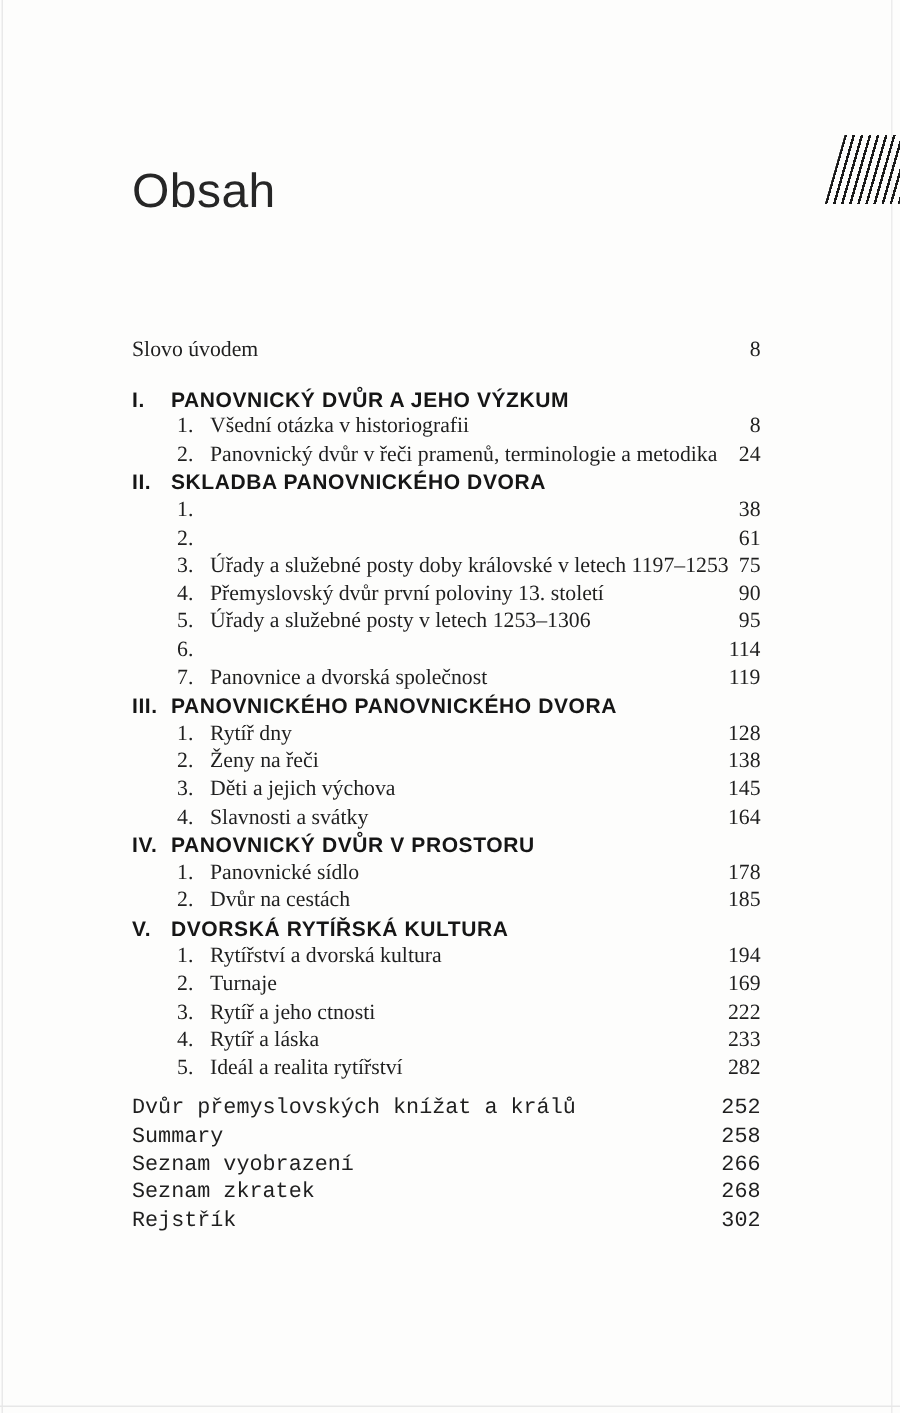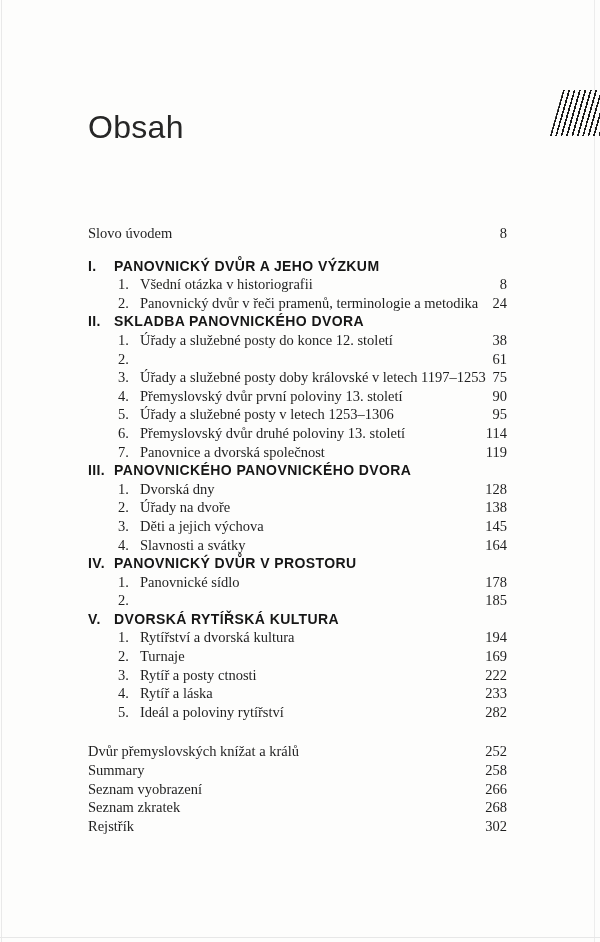--- a/index.html
+++ b/index.html
@@ -29,21 +29,21 @@
     background:repeating-linear-gradient(90deg, #1a1a1a 0 1.7px, transparent 1.7px 5.4px);
     transform:skewX(-16deg);
     transform-origin:0 0;
   }
 
   .toc {
     position:absolute; left:88px; top:224px; width:419px;
     font-size:14.5px; line-height:18.6px;
   }
   .toc-main { margin-top:14px; }
-  .toc-back { margin-top:21px; }
+  .toc-back { margin-top:9px;font-family:Liberation Mono, monospace; }
 
   .row { display:flex; align-items:baseline; height:18.6px; }
   .row .label { flex:1; min-width:0; white-space:nowrap; padding-right:8px; }
   .row .pagenum { margin-left:auto; text-align:right; white-space:nowrap; }
 
   .row.section {
     font-family:"Liberation Sans", sans-serif;
     font-weight:700; font-size:14px; letter-spacing:.4px;
     color:#161616;
   }
@@ -85,21 +85,20 @@
           <span class="inum">2.</span>
           <span class="label">Panovnický dvůr v řeči pramenů, terminologie a metodika</span>
           <span class="pagenum">24</span>
         </div>
         <div class="row section">
           <span class="numeral">II.</span>
           <span class="heading">SKLADBA PANOVNICKÉHO DVORA</span>
         </div>
         <div class="row item">
           <span class="inum">1.</span>
-          <span class="label">Úřady a služebné posty do konce 12. století</span>
           <span class="pagenum">38</span>
         </div>
         <div class="row item">
           <span class="inum">2.</span>
           <span class="pagenum">61</span>
         </div>
         <div class="row item">
           <span class="inum">3.</span>
           <span class="label">Úřady a služebné posty doby královské v letech 1197–1253</span>
           <span class="pagenum">75</span>
@@ -109,40 +108,39 @@
           <span class="label">Přemyslovský dvůr první poloviny 13. století</span>
           <span class="pagenum">90</span>
         </div>
         <div class="row item">
           <span class="inum">5.</span>
           <span class="label">Úřady a služebné posty v letech 1253–1306</span>
           <span class="pagenum">95</span>
         </div>
         <div class="row item">
           <span class="inum">6.</span>
-          <span class="label">Přemyslovský dvůr druhé poloviny 13. století</span>
           <span class="pagenum">114</span>
         </div>
         <div class="row item">
           <span class="inum">7.</span>
           <span class="label">Panovnice a dvorská společnost</span>
           <span class="pagenum">119</span>
         </div>
         <div class="row section">
           <span class="numeral">III.</span>
           <span class="heading">PANOVNICKÉHO PANOVNICKÉHO DVORA</span>
         </div>
         <div class="row item">
           <span class="inum">1.</span>
-          <span class="label">Dvorská dny</span>
+          <span class="label">Rytíř dny</span>
           <span class="pagenum">128</span>
         </div>
         <div class="row item">
           <span class="inum">2.</span>
-          <span class="label">Úřady na dvoře</span>
+          <span class="label">Ženy na řeči</span>
           <span class="pagenum">138</span>
         </div>
         <div class="row item">
           <span class="inum">3.</span>
           <span class="label">Děti a jejich výchova</span>
           <span class="pagenum">145</span>
         </div>
         <div class="row item">
           <span class="inum">4.</span>
           <span class="label">Slavnosti a svátky</span>
@@ -152,49 +150,50 @@
           <span class="numeral">IV.</span>
           <span class="heading">PANOVNICKÝ DVŮR V PROSTORU</span>
         </div>
         <div class="row item">
           <span class="inum">1.</span>
           <span class="label">Panovnické sídlo</span>
           <span class="pagenum">178</span>
         </div>
         <div class="row item">
           <span class="inum">2.</span>
+          <span class="label">Dvůr na cestách</span>
           <span class="pagenum">185</span>
         </div>
         <div class="row section">
           <span class="numeral">V.</span>
           <span class="heading">DVORSKÁ RYTÍŘSKÁ KULTURA</span>
         </div>
         <div class="row item">
           <span class="inum">1.</span>
           <span class="label">Rytířství a dvorská kultura</span>
           <span class="pagenum">194</span>
         </div>
         <div class="row item">
           <span class="inum">2.</span>
           <span class="label">Turnaje</span>
           <span class="pagenum">169</span>
         </div>
         <div class="row item">
           <span class="inum">3.</span>
-          <span class="label">Rytíř a posty ctnosti</span>
+          <span class="label">Rytíř a jeho ctnosti</span>
           <span class="pagenum">222</span>
         </div>
         <div class="row item">
           <span class="inum">4.</span>
           <span class="label">Rytíř a láska</span>
           <span class="pagenum">233</span>
         </div>
         <div class="row item">
           <span class="inum">5.</span>
-          <span class="label">Ideál a poloviny rytířství</span>
+          <span class="label">Ideál a realita rytířství</span>
           <span class="pagenum">282</span>
         </div>
       </div>
     <div class="toc-back">
         <div class="row front">
           <span class="label">Dvůr přemyslovských knížat a králů</span>
           <span class="pagenum">252</span>
         </div>
         <div class="row front">
           <span class="label">Summary</span>

